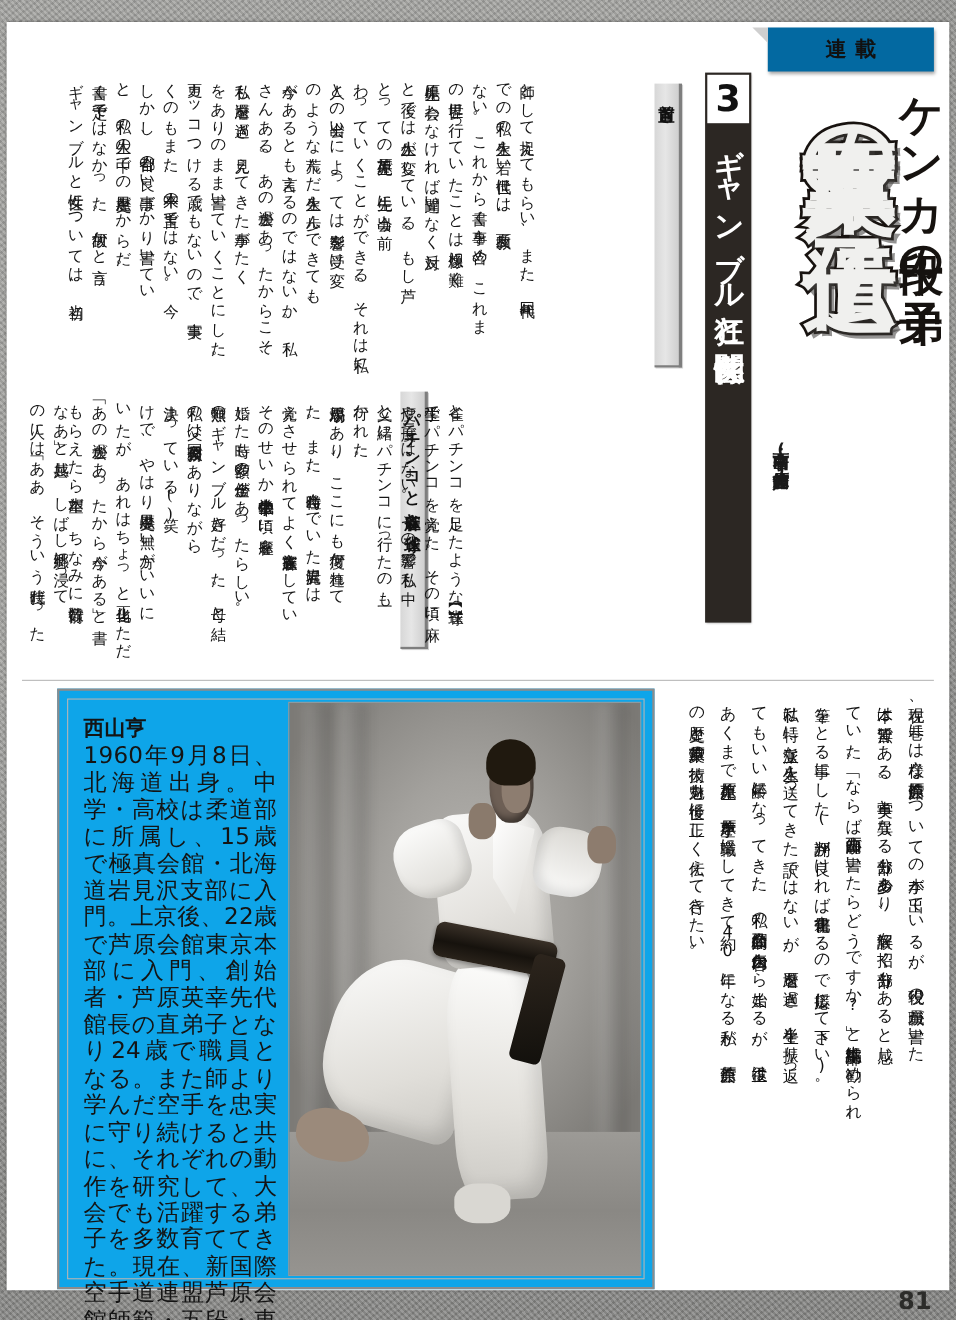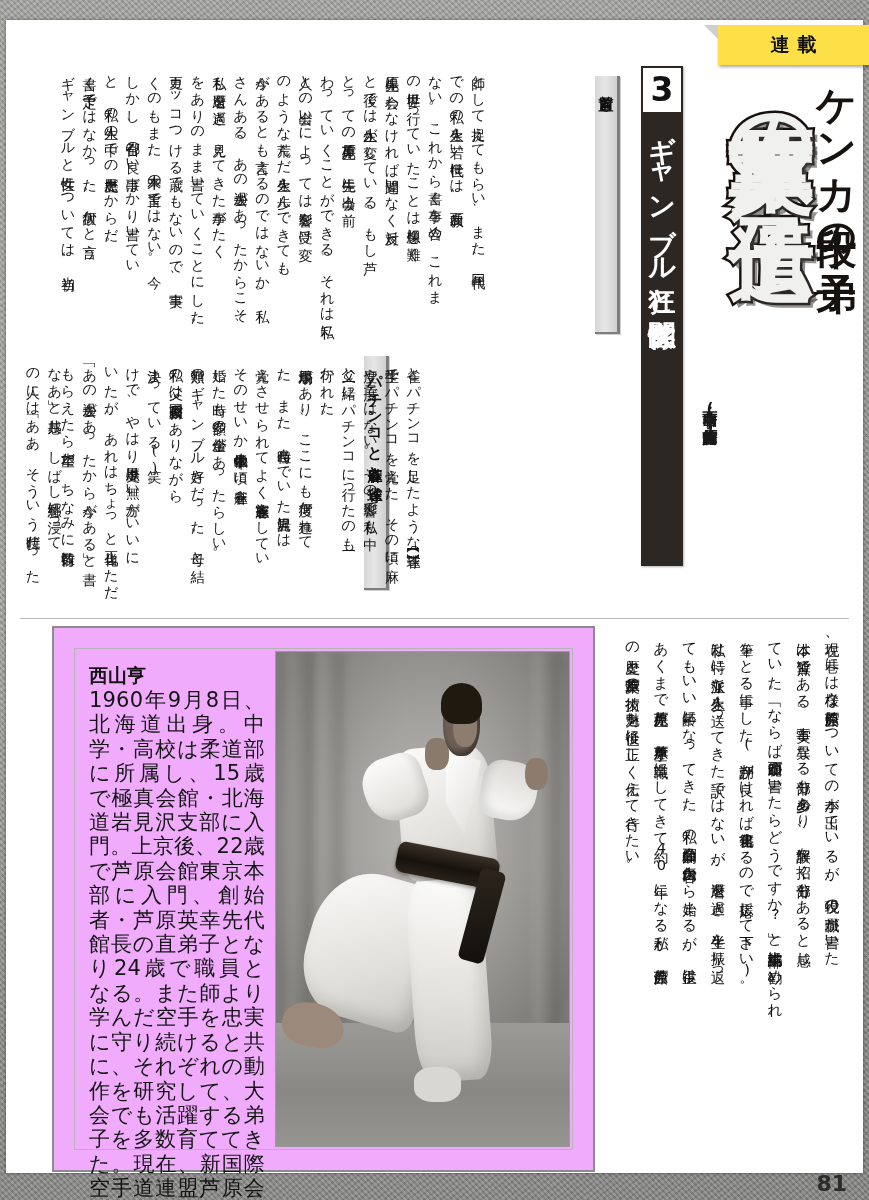--- a/index.html
+++ b/index.html
@@ -19,22 +19,22 @@
   }
   
   #page{
     position:absolute;
     left:6px;top:20px;width:857px;height:1153px;
     background:#ffffff;
     box-shadow:0 0 3px rgba(0,0,0,.45);
   }
   
   #serial-tab{
-    position:absolute;left:712px;top:5px;width:151px;height:40px;
-    background:#fde047;
+    position:absolute;left:692px;top:5px;width:151px;height:40px;
+    background:#0369a1;
     box-shadow:1px 2px 3px rgba(0,0,0,.35);
     display:flex;align-items:center;justify-content:center;
     z-index:6;
   }
   #serial-tab .lbl{
     font-family:"DejaVu Serif","Liberation Serif",serif;
     font-size:19px;font-weight:700;letter-spacing:.42em;
     color:#111;padding-left:.42em;
   }
   #serial-tab:before{
@@ -137,22 +137,22 @@
   #botbody .col{
     font-family:"DejaVu Sans","Liberation Sans",sans-serif;
     font-size:14.6px;line-height:22.2px;letter-spacing:.4px;color:#121212;
     height:540px;
   }
 
   
   #panel{
     position:absolute;left:46px;top:606px;width:543px;height:546px;
     border:2px solid #8c8c8c;
-    background:#f0abfc;
-    padding:20px;
+    background:#0ea5e9;
+    padding:7px;
     box-sizing:border-box;
   }
   #panel-inner{
     position:relative;width:100%;height:100%;
     border:1px solid #b5b5b5;box-sizing:border-box;
     display:flex;
   }
   #profile{
     width:200px;flex:0 0 200px;padding:14px 10px 10px 14px;box-sizing:border-box;
     font-family:"DejaVu Sans","Liberation Sans",sans-serif;color:#141414;

